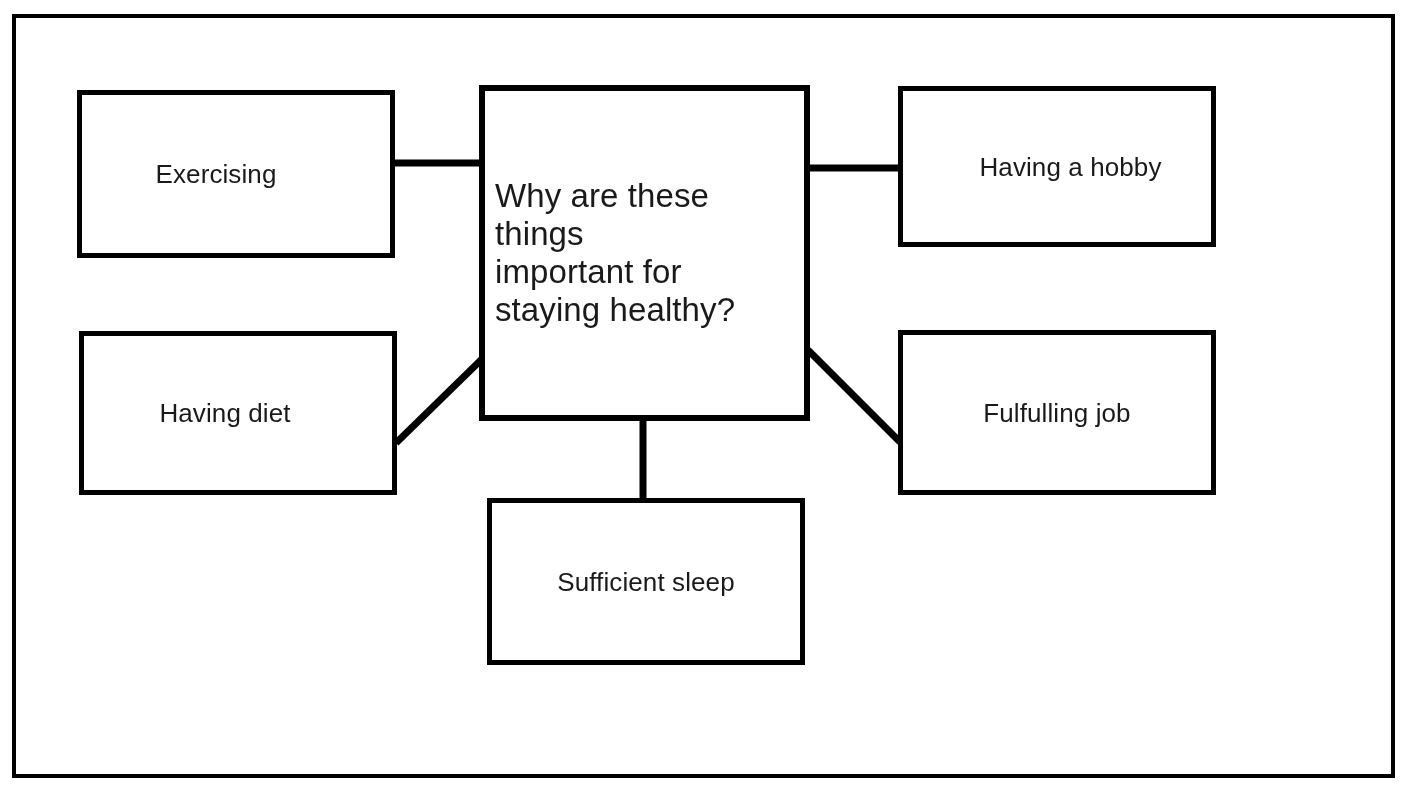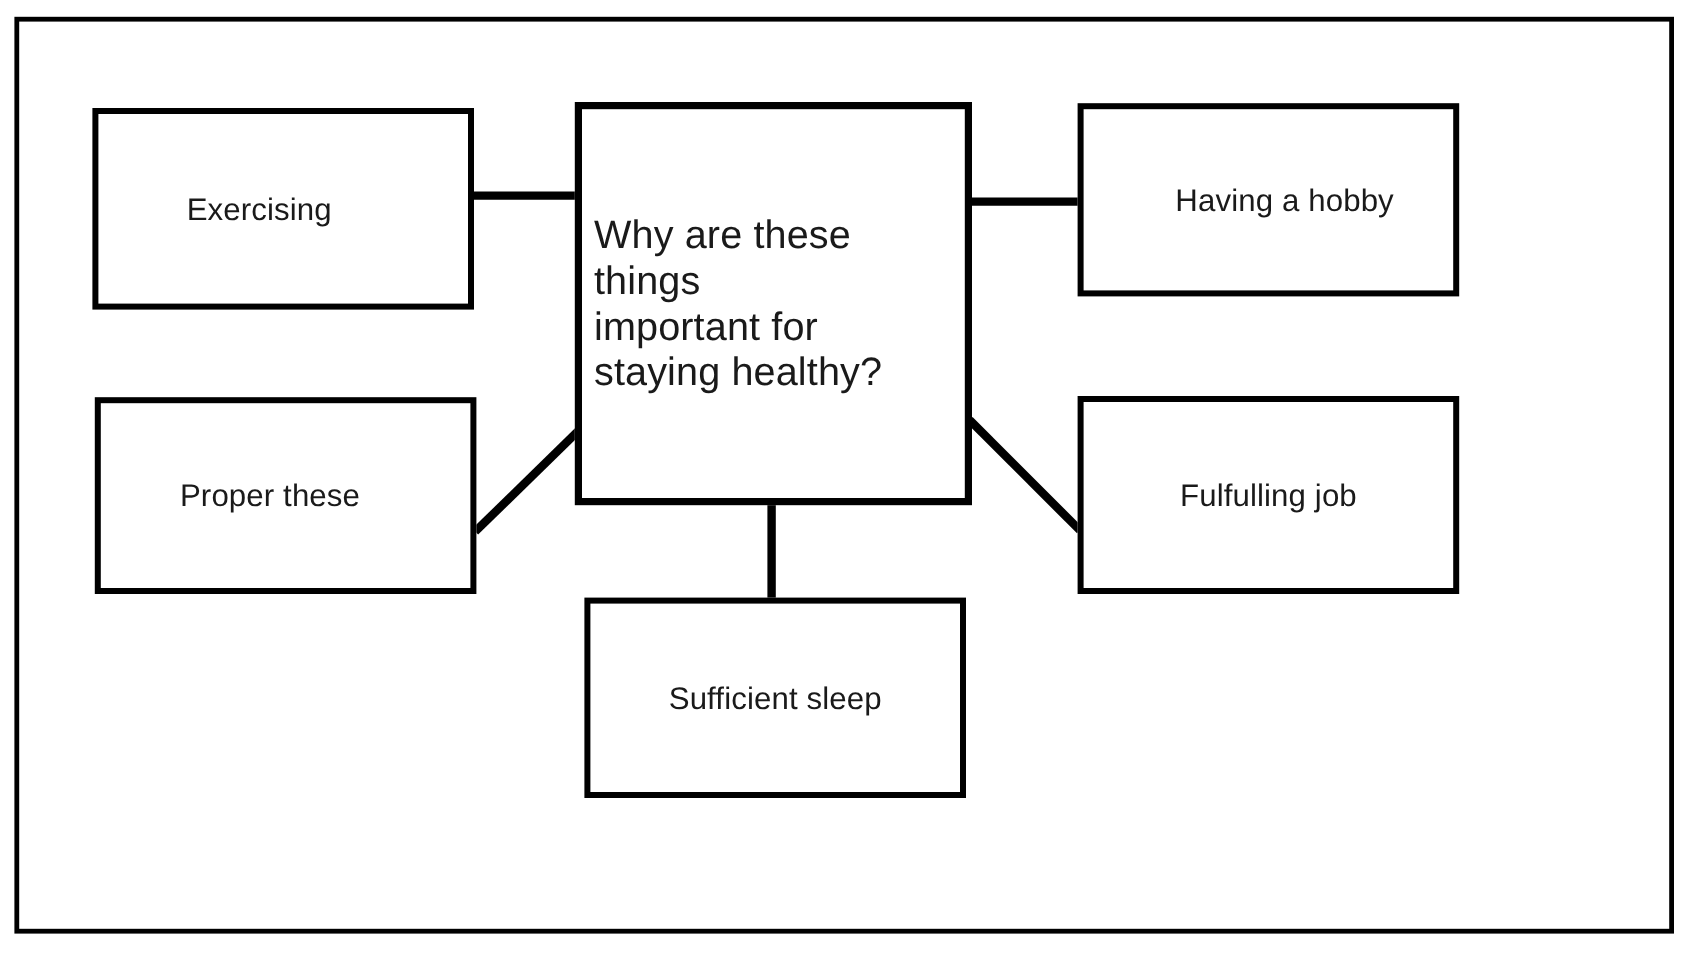--- a/index.html
+++ b/index.html
@@ -133,21 +133,21 @@
     <span class="node-label">Why are these things
 important for
 staying healthy?</span>
   </div>
 
   <div class="node n-exercising">
     <span class="node-label">Exercising</span>
   </div>
 
   <div class="node n-proper-diet">
-    <span class="node-label">Proper these</span>
+    <span class="node-label">Having diet</span>
   </div>
 
   <div class="node n-having-a-hobby">
     <span class="node-label">Having a hobby</span>
   </div>
 
   <div class="node n-sufficient-sleep">
     <span class="node-label">Sufficient sleep</span>
   </div>
 

